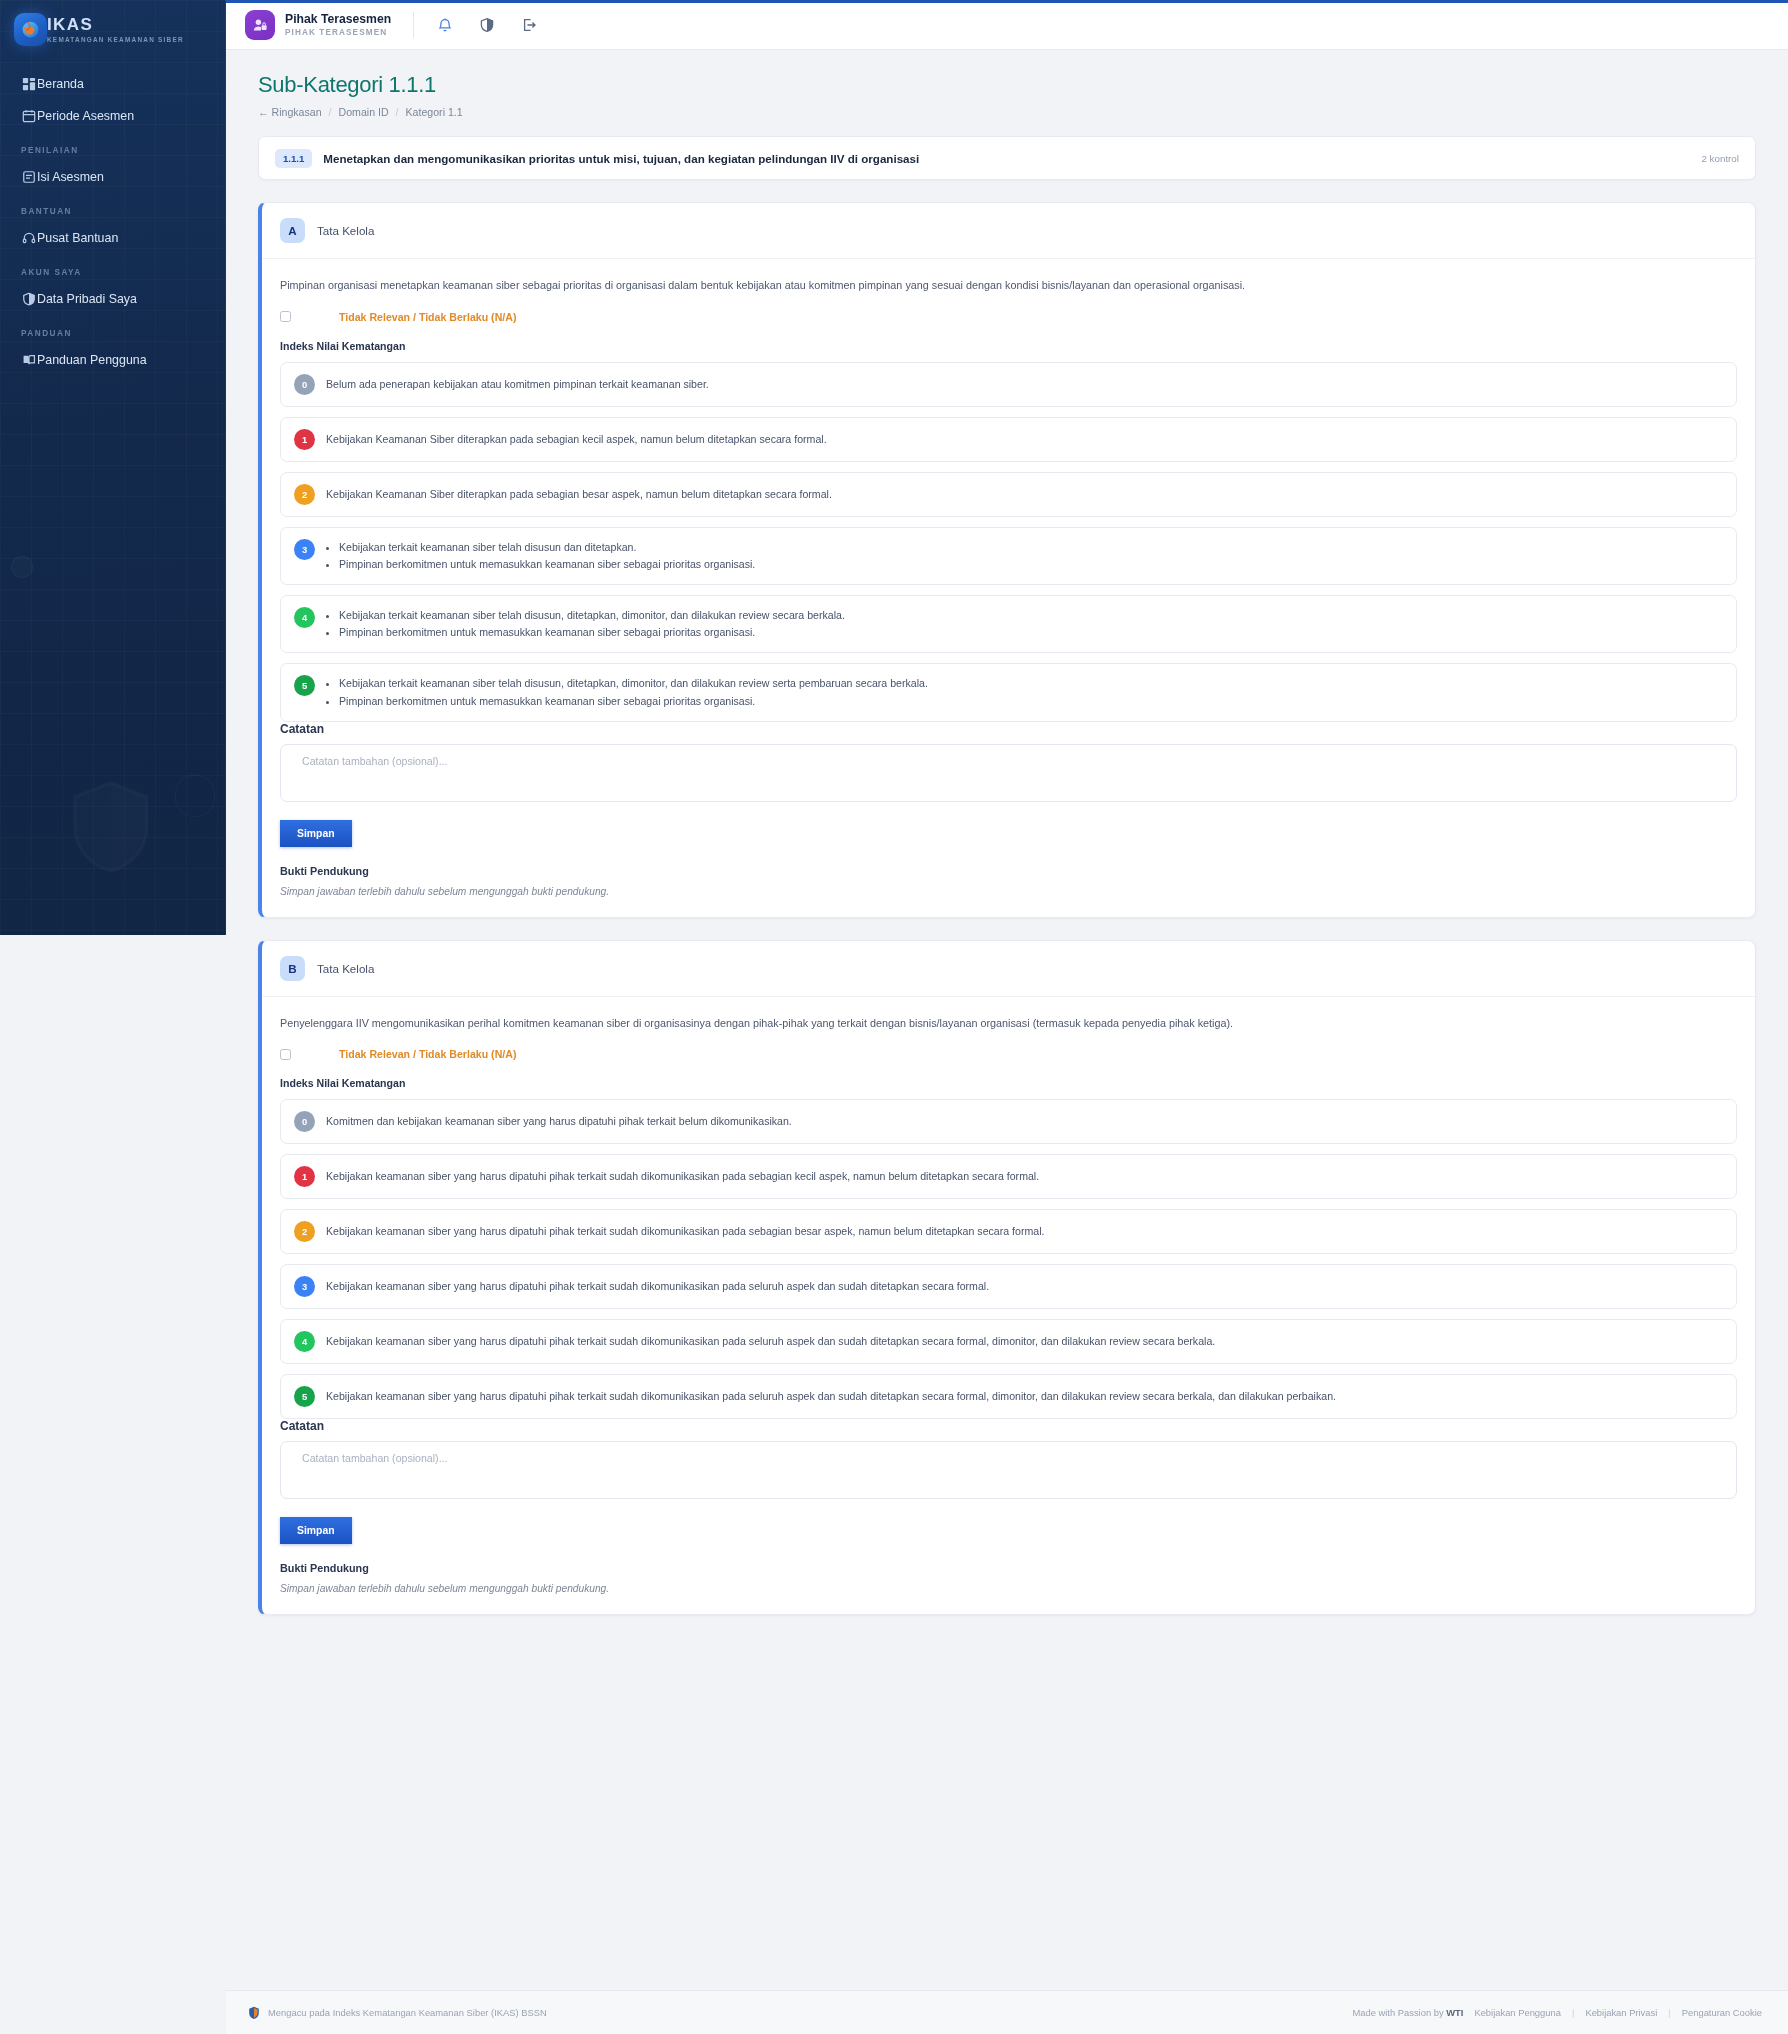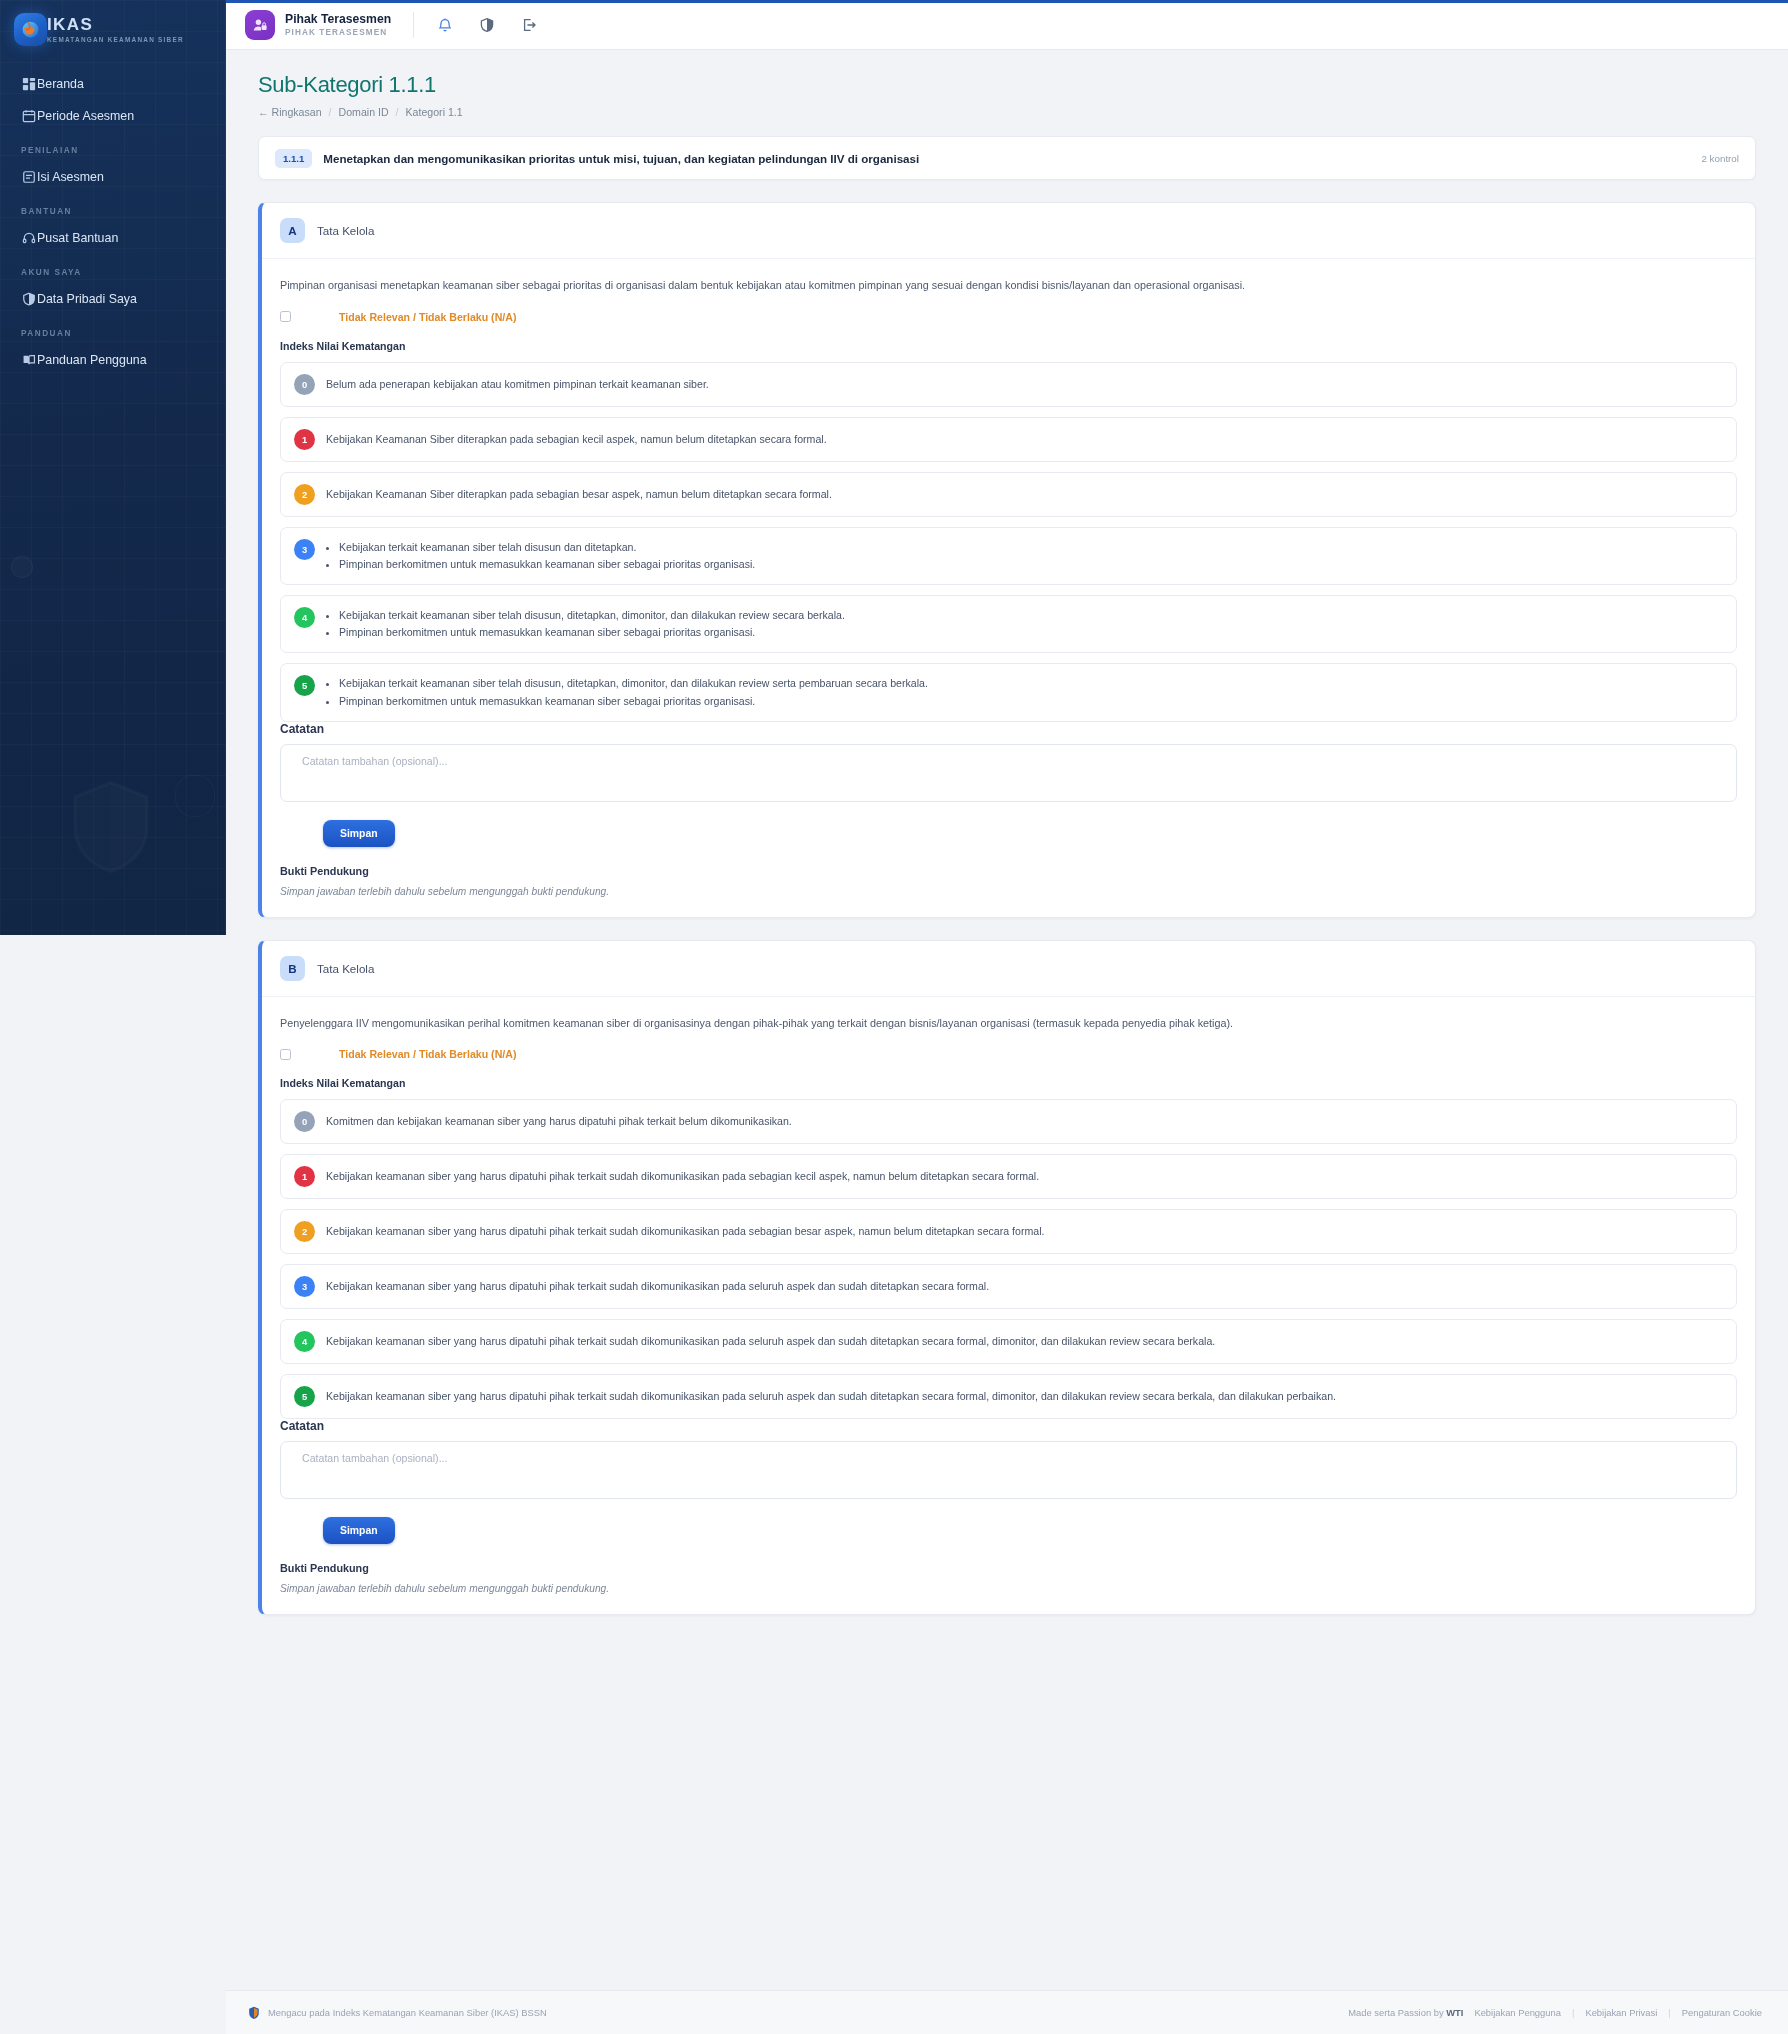--- a/index.html
+++ b/index.html
@@ -156,25 +156,24 @@
   .sec-label { font-size: 12px; font-weight:700; color:#2a3550; }
   .notes {
     width:100%; height: 58px; margin-top: 8px; resize:none;
     border:1px solid #e2e6ee; border-radius: 7px; background:#fff;
     padding: 10px 21px; font-size: 10.6px; color:#3c4760;
     font-family:"Liberation Sans", sans-serif;
   }
   .notes::placeholder { color:#aab2c0; }
   .btn-save {
     margin-top: 14px; background: linear-gradient(180deg,#2f6fe0 0%,#1b52c2 100%);
-    color:#fff; border:none; border-radius: 8px; padding: 8px 17px;
+    color:#fff; border:none; border-radius: 0; padding: 8px 17px;
     font-size: 10.4px; font-weight:700; cursor:pointer;
     font-family:"Liberation Sans", sans-serif;
     box-shadow: 0 1px 3px rgba(27,82,194,.35);
-    margin-left: 43px;
   }
   .ev-label { font-size:10.8px; font-weight:700; color:#2a3550; margin-top: 18px; }
   .ev-hint { font-size:10.2px; color:#7c8798; font-style: italic; margin-top: 9px; }
 
   
   .footer {
     position:absolute; left: 226px; right:0; bottom:0; height: 44px;
     background:#f7f8fa; border-top:1px solid #e6e9ef;
     display:flex; align-items:center; padding: 0 26px 0 22px;
   }
@@ -423,21 +422,21 @@
   <div class="footer">
     <div class="ft-left">
       <svg width="12" height="14" viewBox="0 0 16 18">
         <path d="M8 .8 14.4 3.4V9c0 4.6-3.4 6.9-6.4 8-3-1.1-6.4-3.4-6.4-8V3.4Z" fill="#2a5fae"></path>
         <path d="M8 2.4 12.8 4.4V9c0 3.5-2.6 5.4-4.8 6.3Z" fill="#e8821e"></path>
       </svg>
       <span>Mengacu pada Indeks Kematangan Keamanan Siber (IKAS) BSSN</span>
     </div>
     <div class="ft-right">
       <span>
-        <span>Made serta Passion by</span>
+        <span>Made with Passion by</span>
         <b>WTI</b>
       </span>
       <span class="ft-link">Kebijakan Pengguna</span>
       <span class="fsep">|</span>
       <span class="ft-link">Kebijakan Privasi</span>
       <span class="fsep">|</span>
       <span class="ft-link">Pengaturan Cookie</span>
     </div>
   </div>
 

